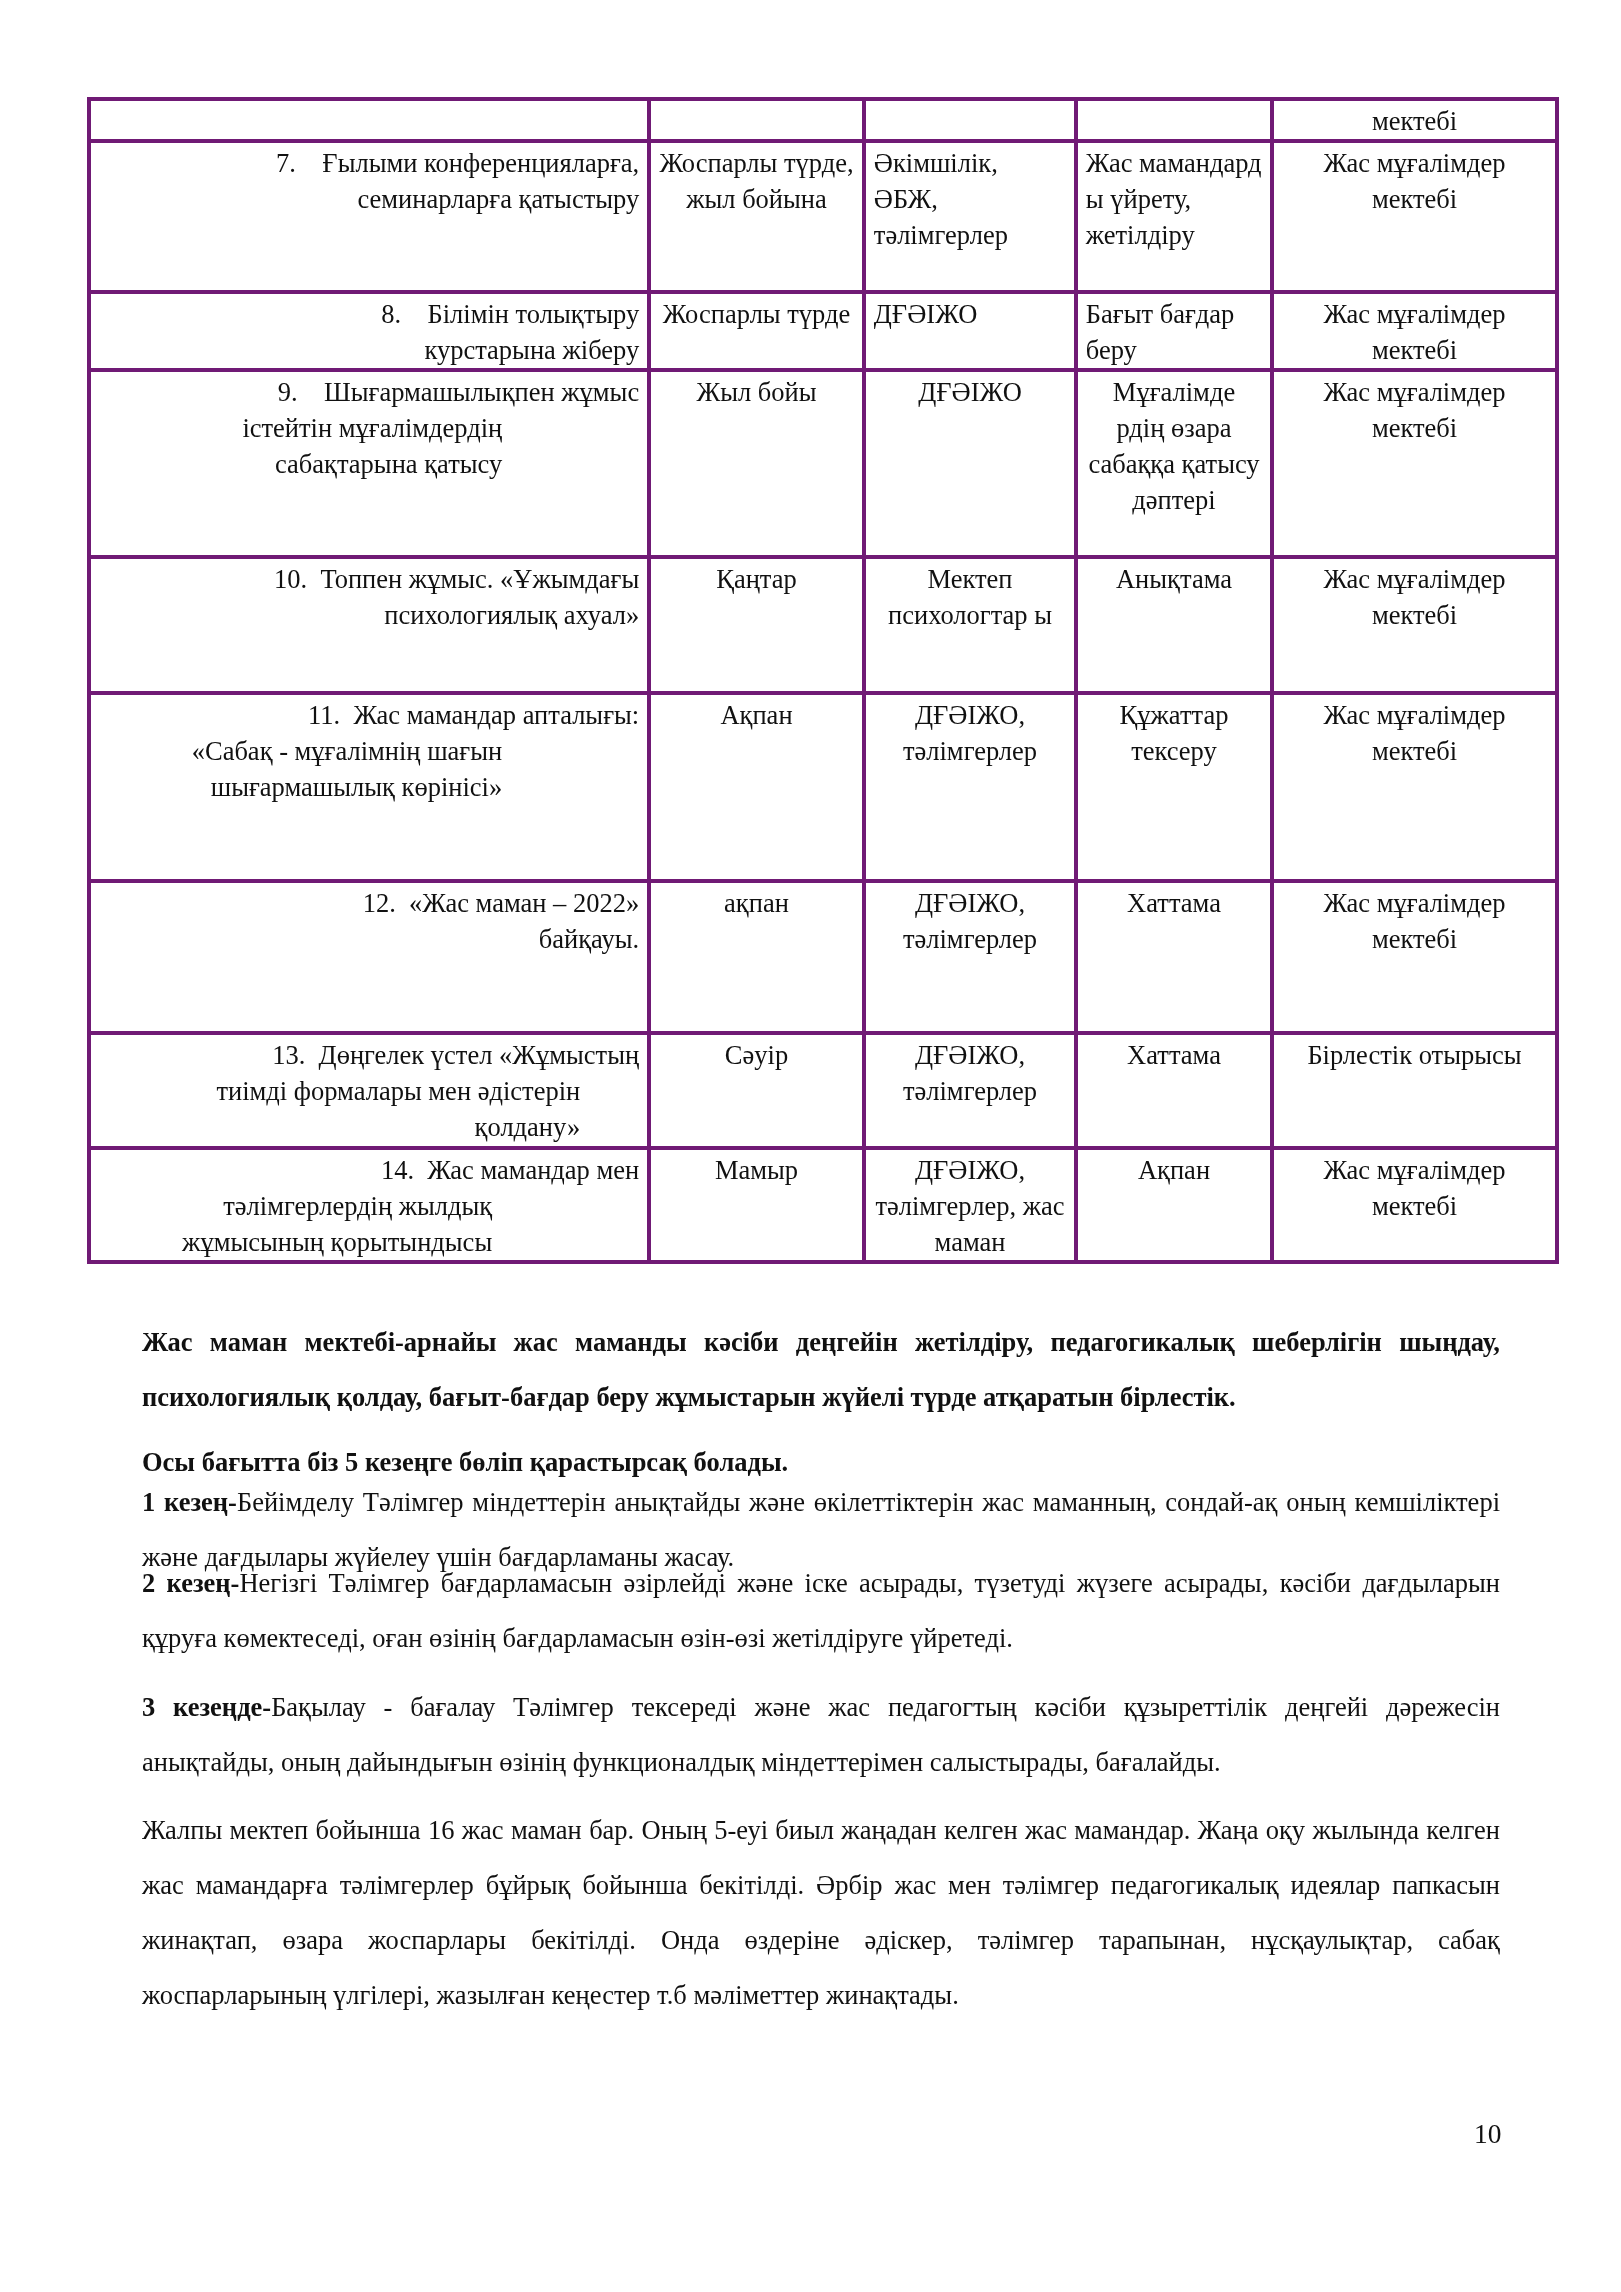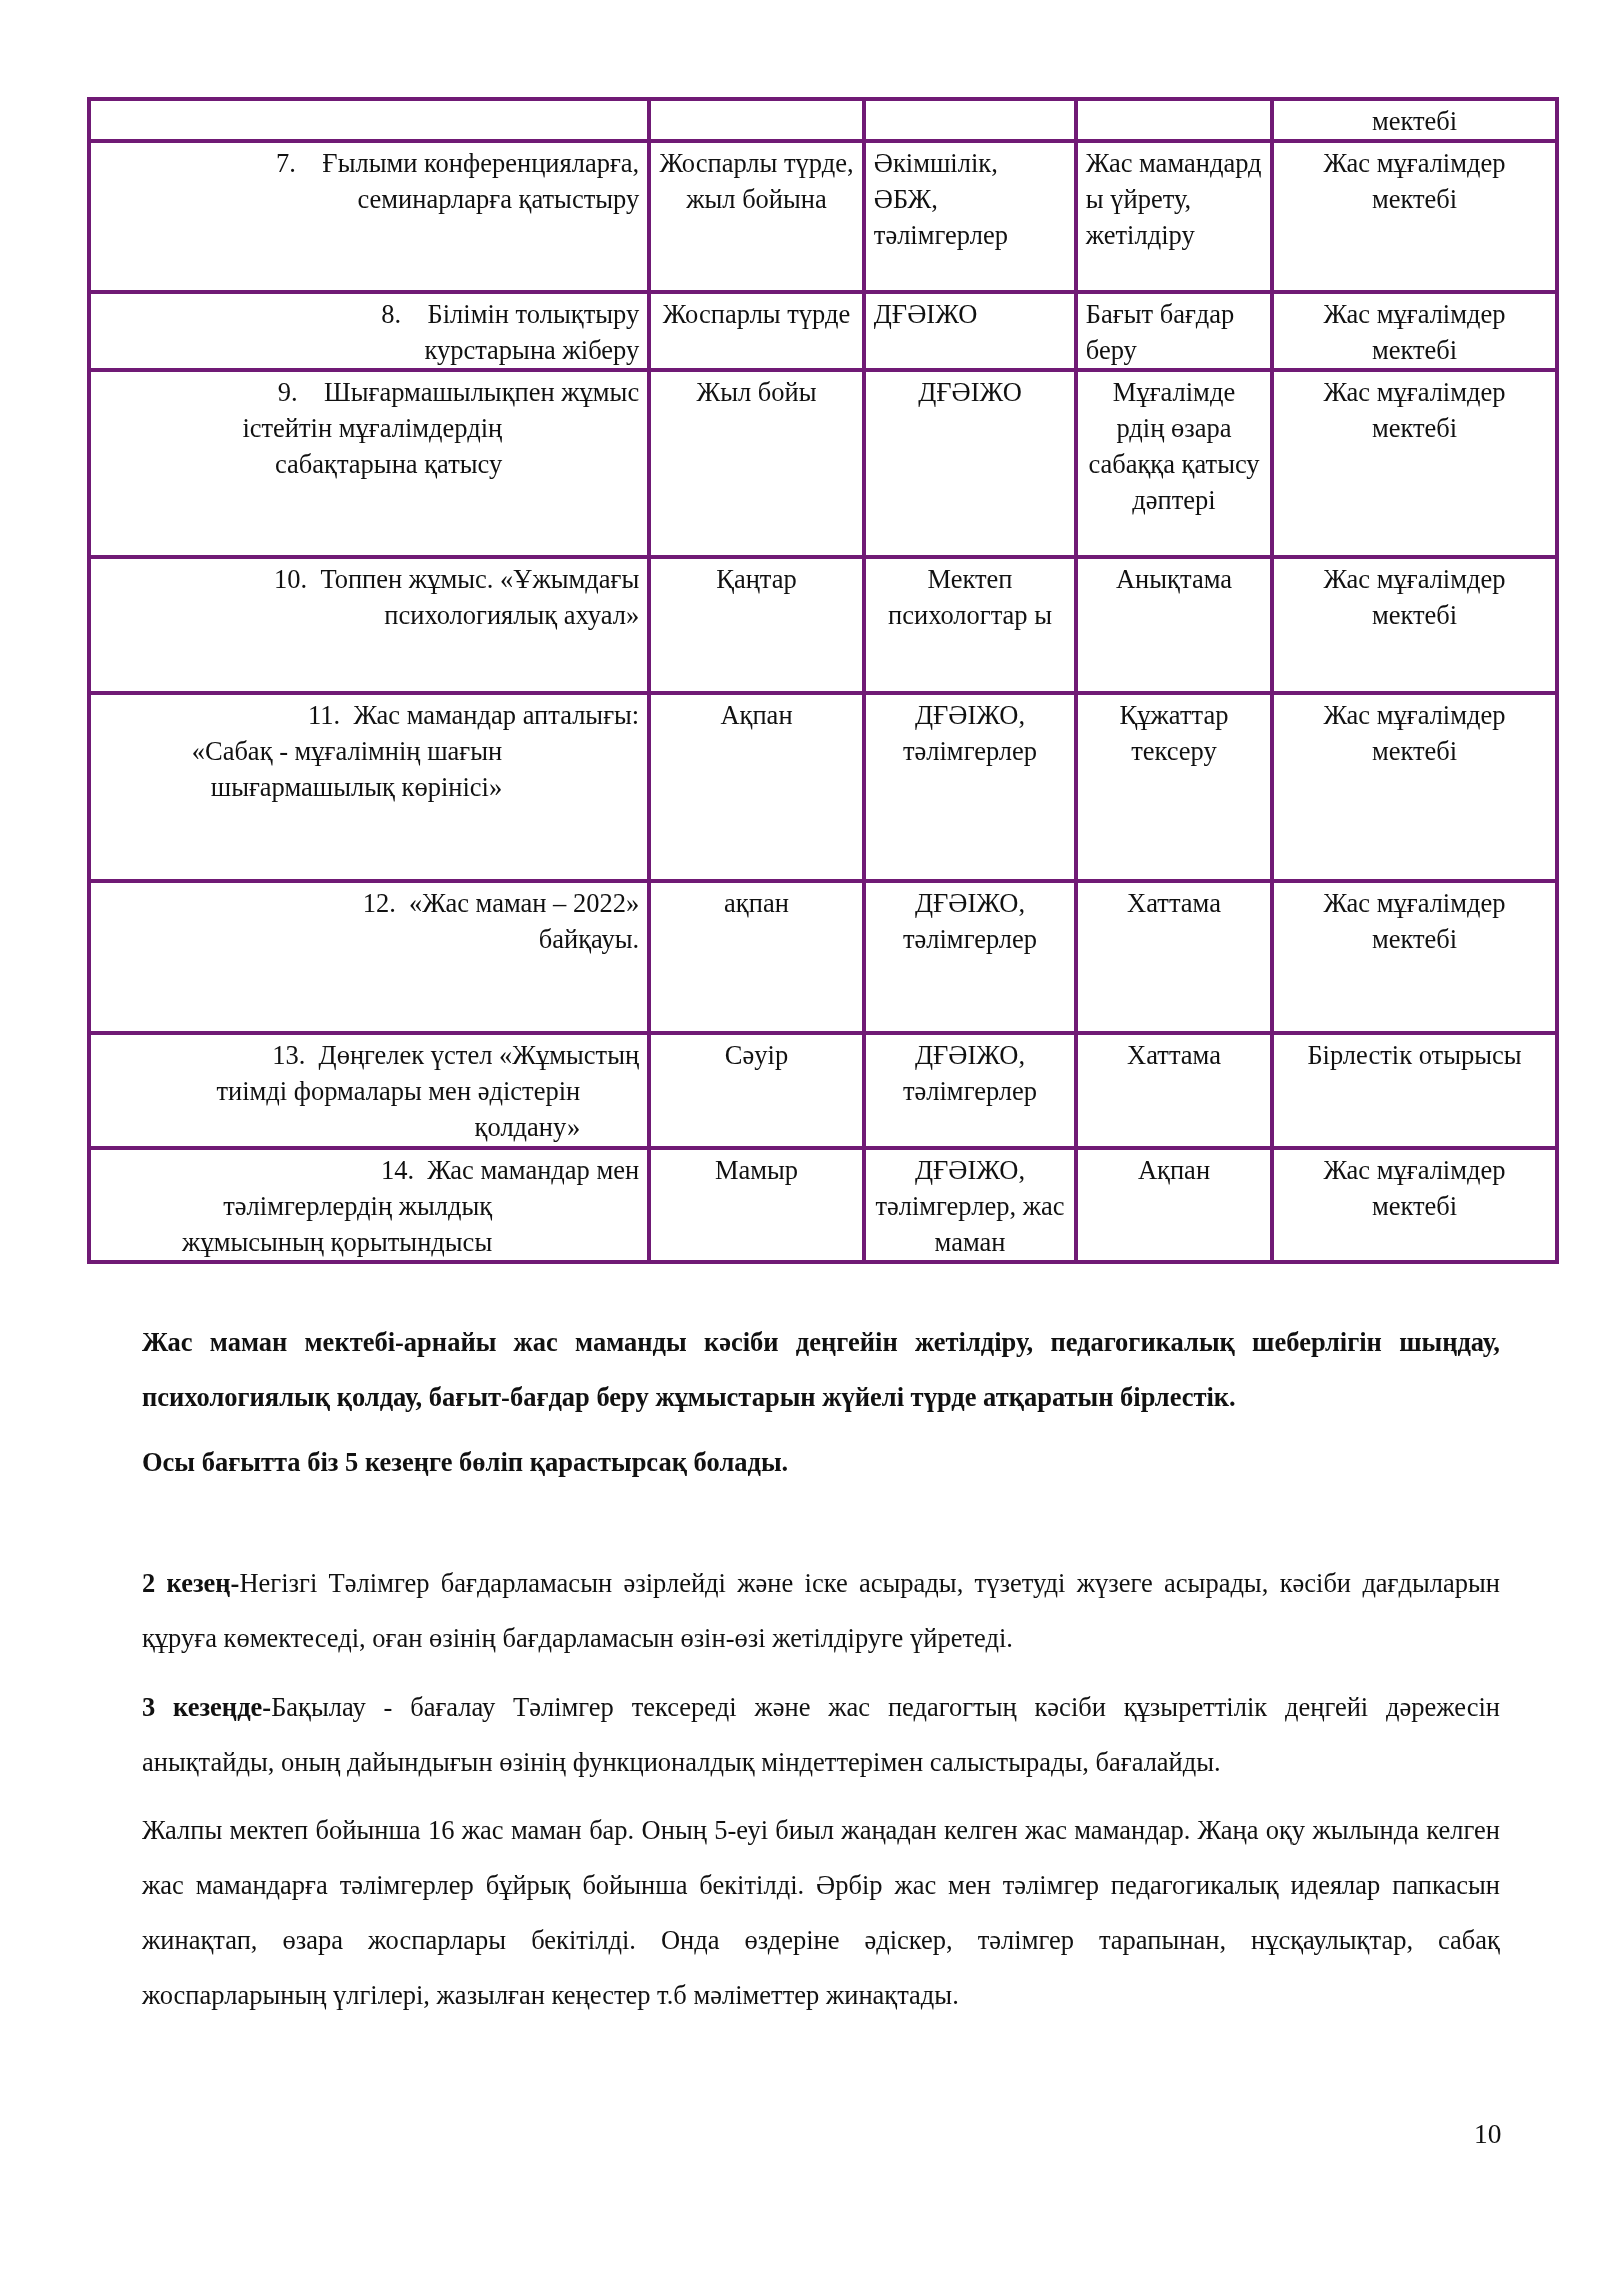--- a/index.html
+++ b/index.html
@@ -120,20 +120,23 @@
         <td class="center">Жас мұғалімдер мектебі</td>
       </tr>
     </tbody>
   </table>
 
 
   <div class="para bold" style="top:1315px;">Жас маман мектебі-арнайы жас маманды кәсіби деңгейін жетілдіру, педагогикалық шеберлігін шыңдау, психологиялық қолдау, бағыт-бағдар беру жұмыстарын жүйелі түрде атқаратын бірлестік.</div>
 
   <div class="para bold" style="top:1435px;">Осы бағытта біз 5 кезеңге бөліп қарастырсақ болады.</div>
 
+  <div class="para" style="top:1475px;">
+    <span class="bold">1 кезең-</span><span>Бейімделу Тәлімгер міндеттерін анықтайды және өкілеттіктерін жас маманның, сондай-ақ оның кемшіліктері және дағдылары жүйелеу үшін бағдарламаны      жасау.</span>
+  </div>
 
   <div class="para" style="top:1556px;">
     <span class="bold">2 кезең-</span><span>Негізгі  Тәлімгер бағдарламасын әзірлейді және іске асырады, түзетуді жүзеге асырады, кәсіби  дағдыларын құруға  көмектеседі, оған өзінің бағдарламасын өзін-өзі жетілдіруге үйретеді.</span>
   </div>
 
   <div class="para" style="top:1680px;">
     <span class="bold">3 кезеңде-</span><span>Бақылау - бағалау  Тәлімгер тексереді және жас педагогтың кәсіби құзыреттілік деңгейі дәрежесін анықтайды, оның дайындығын өзінің функционалдық міндеттерімен салыстырады, бағалайды.</span>
   </div>
 
   <div class="para" style="top:1803px;">Жалпы  мектеп бойынша  16 жас маман бар.  Оның 5-еуі биыл жаңадан келген жас мамандар. Жаңа оқу жылында келген жас мамандарға тәлімгерлер бұйрық бойынша бекітілді. Әрбір жас мен тәлімгер педагогикалық идеялар папкасын жинақтап, өзара жоспарлары бекітілді.  Онда өздеріне әдіскер, тәлімгер тарапынан, нұсқаулықтар,  сабақ жоспарларының үлгілері, жазылған кеңестер т.б мәліметтер  жинақтады.</div>

